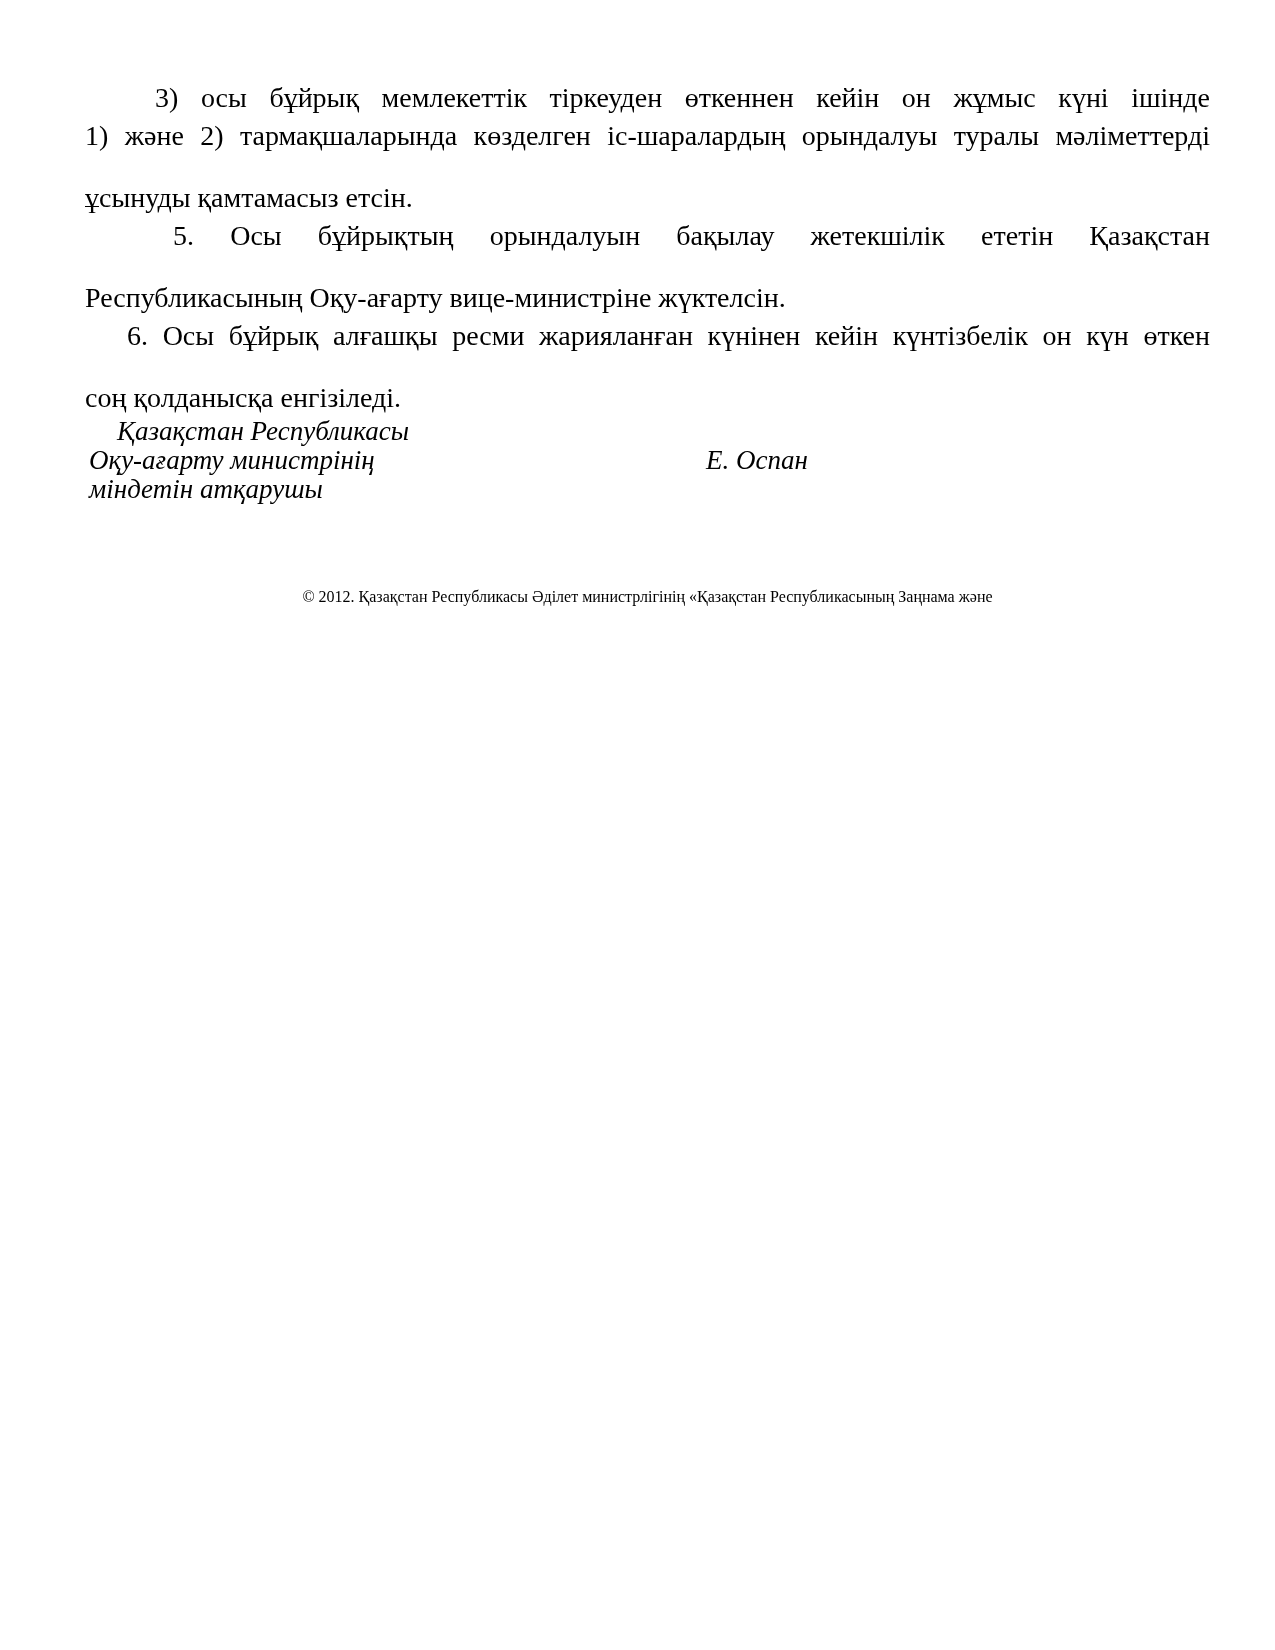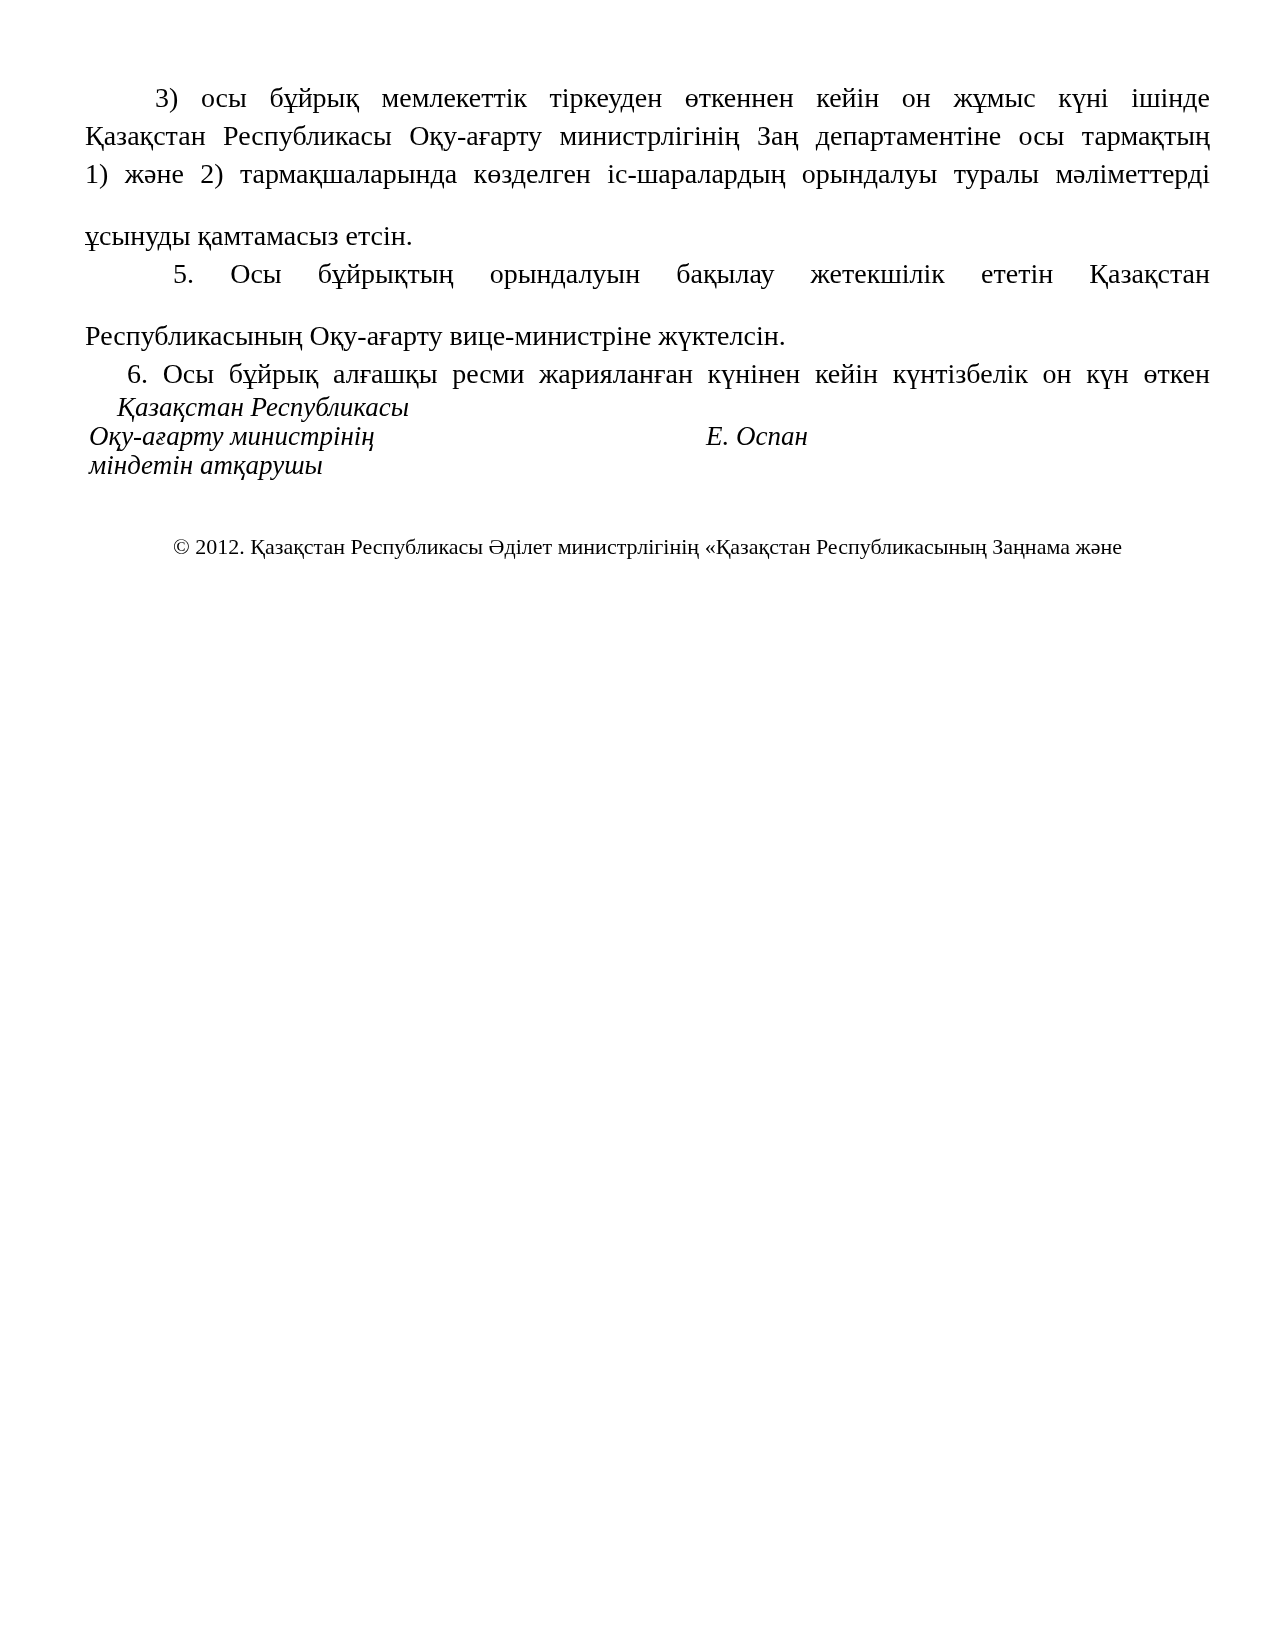--- a/index.html
+++ b/index.html
@@ -53,46 +53,46 @@
   .sig-line-2 { position: relative; padding-left: 4px; }
   .sig-line-3 { padding-left: 4px; }
   .sig-name {
     position: absolute;
     left: 621px;
     top: 0;
     font-style: italic;
   }
   
   .footer {
-    margin-top: 52px;
+    margin-top: 78px;
     text-align: center;
-    font-size: 22px;
+    font-size: 16px;
     line-height: 29px;
   }
 </style>
 </head>
 <body>
 
 <div class="page">
   <div class="content">
 
     <div class="paragraph">
       <div class="body-line indent-p3">3) осы бұйрық мемлекеттік тіркеуден өткеннен кейін он жұмыс күні ішінде</div>
-      <div class="body-line">Қазақстан Республикасы Оқу-ағарту министрлігінің Заң департаментіне осы тармақтың</div>
       <div class="body-line">1) және 2) тармақшаларында көзделген іс-шаралардың орындалуы туралы мәліметтерді</div>
       <div class="body-line lastline">ұсынуды қамтамасыз етсін.</div>
     </div>
 
     <div class="paragraph">
       <div class="body-line indent-p5">5. Осы бұйрықтың орындалуын бақылау жетекшілік ететін Қазақстан</div>
       <div class="body-line lastline">Республикасының Оқу-ағарту вице-министріне жүктелсін.</div>
     </div>
 
     <div class="paragraph">
       <div class="body-line indent-p6">6. Осы бұйрық алғашқы ресми жарияланған күнінен кейін күнтізбелік он күн өткен</div>
+      <div class="body-line lastline">соң қолданысқа енгізіледі.</div>
     </div>
 
     <div class="signature">
       <div class="sig-line-1">Қазақстан Республикасы</div>
       <div class="sig-line-2">
         <span>Оқу-ағарту министрінің</span>
         <span class="sig-name">Е. Оспан</span>
       </div>
       <div class="sig-line-3">міндетін атқарушы</div>
     </div>

